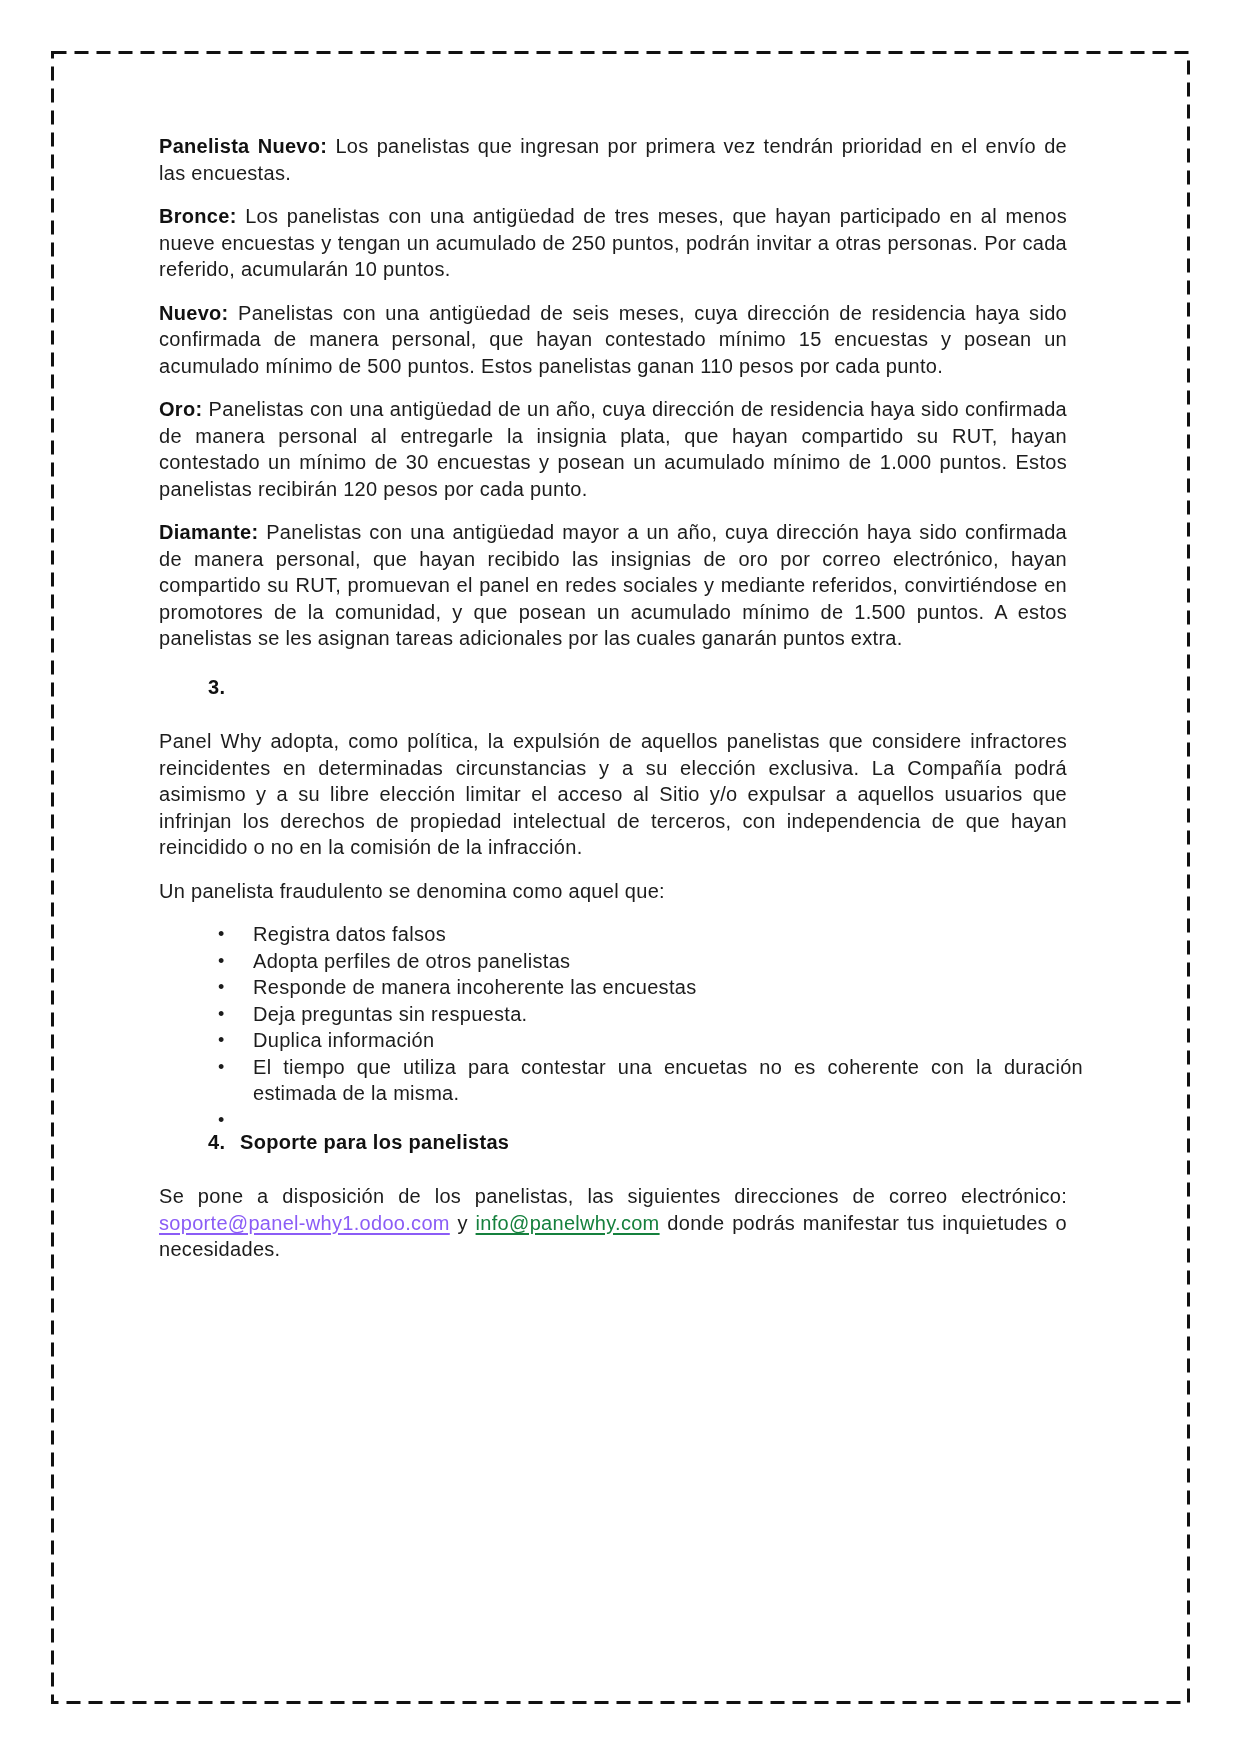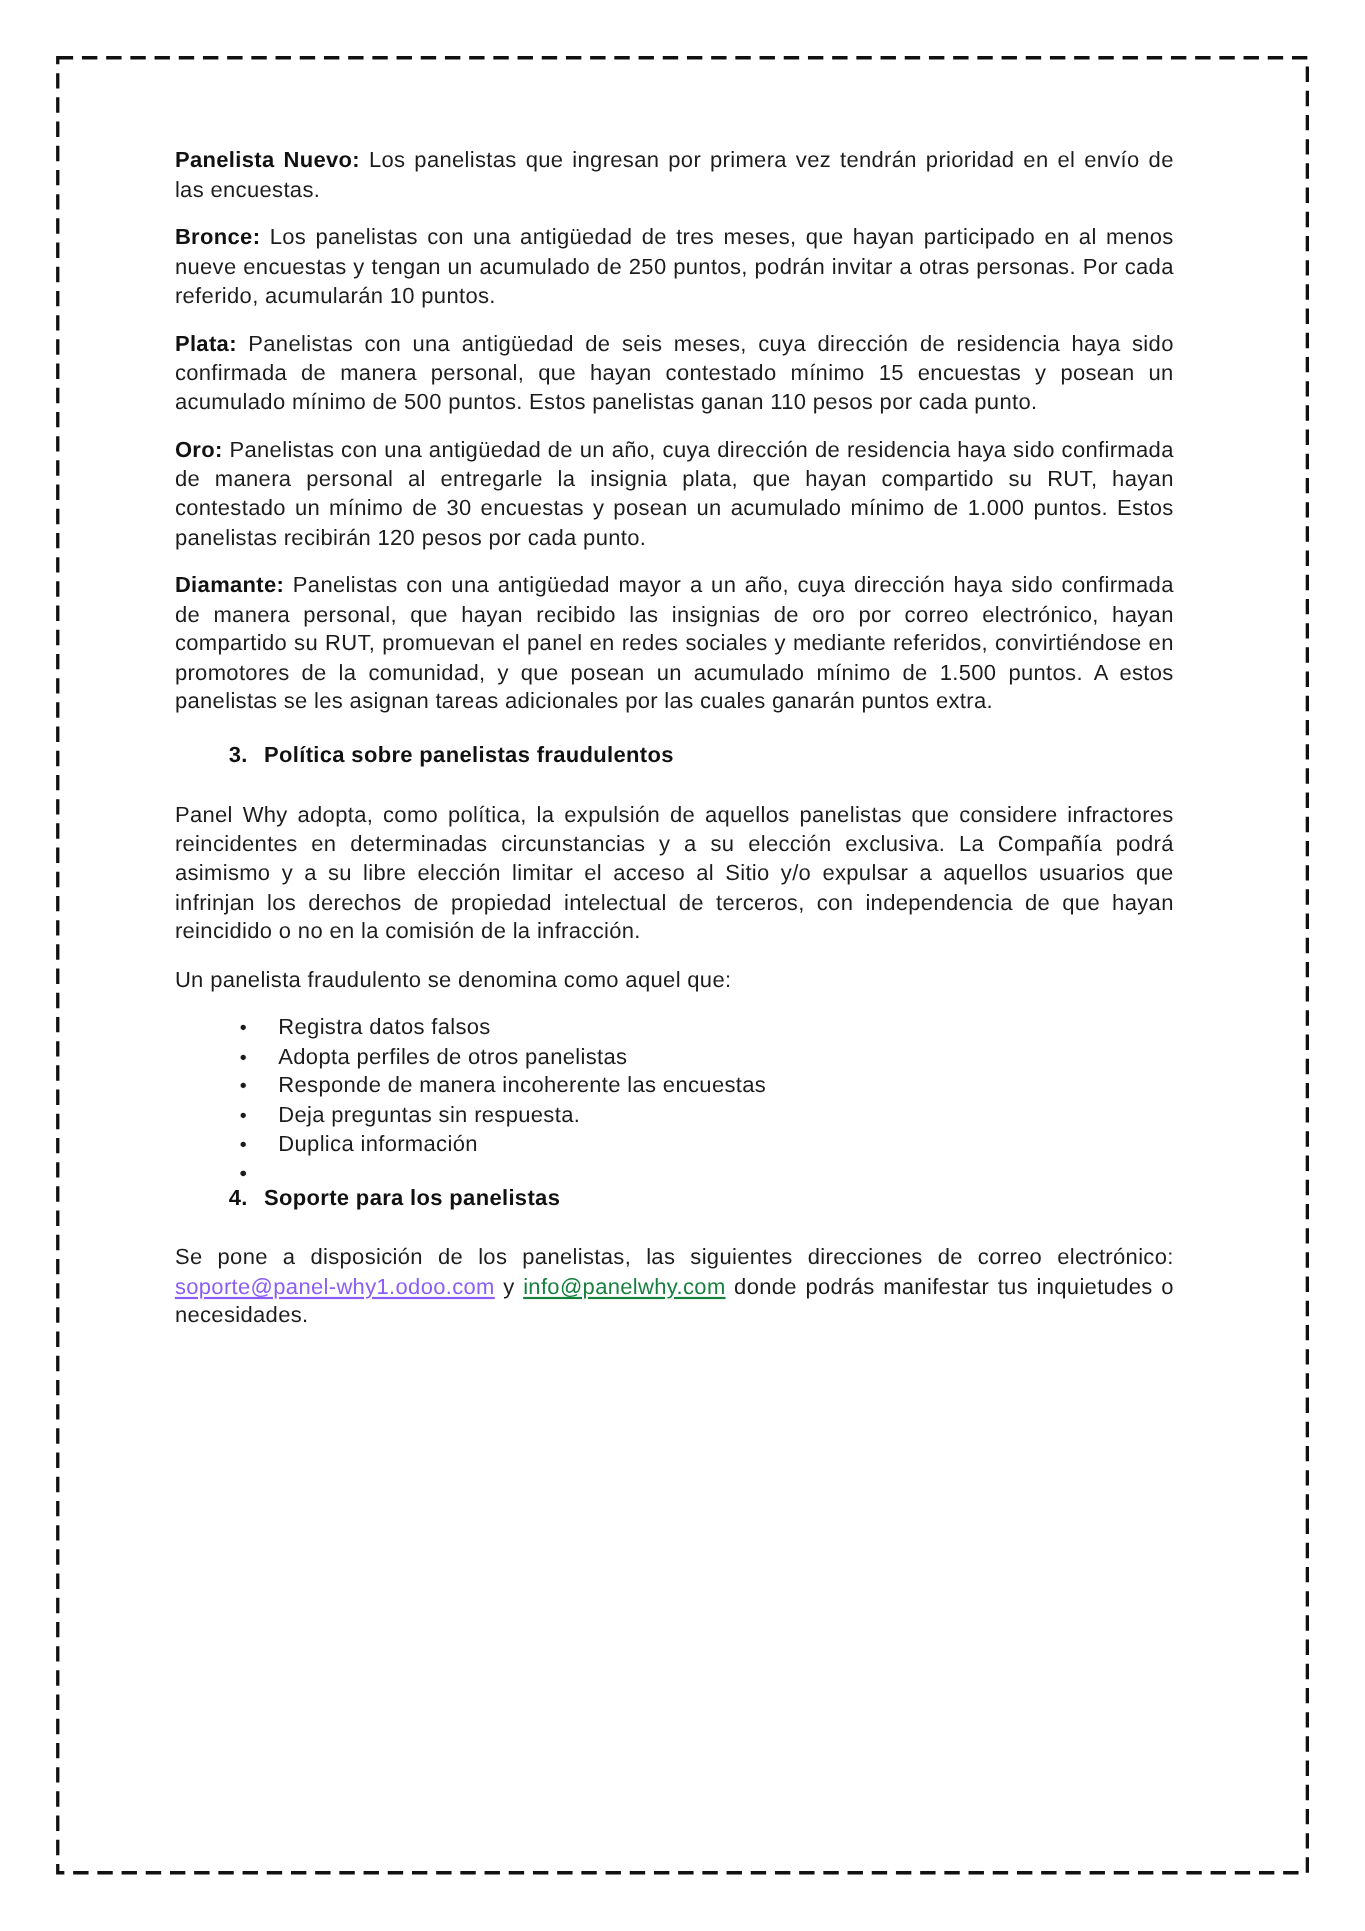--- a/index.html
+++ b/index.html
@@ -85,42 +85,41 @@
 <svg class="page-border-svg" width="1241" height="1755" viewBox="0 0 1241 1755" xmlns="http://www.w3.org/2000/svg">
   <rect x="52.5" y="52.5" width="1136" height="1650" fill="none" stroke="#111111" stroke-width="3" stroke-dasharray="14 8"></rect>
 </svg>
 
 <div class="content">
 
   <p class="para"><span class="tier-label">Panelista Nuevo:</span> <span>Los panelistas que ingresan por primera vez tendrán prioridad en el envío de las encuestas.</span></p>
 
   <p class="para"><span class="tier-label">Bronce:</span> <span>Los panelistas con una antigüedad de tres meses, que hayan participado en al menos nueve encuestas y tengan un acumulado de 250 puntos, podrán invitar a otras personas. Por cada referido, acumularán 10 puntos.</span></p>
 
-  <p class="para"><span class="tier-label">Plata:</span> <span>Panelistas con una antigüedad de seis meses, cuya dirección de residencia haya sido confirmada de manera personal, que hayan contestado mínimo 15 encuestas y posean un acumulado mínimo de 500 puntos. Estos panelistas ganan 110 pesos por cada punto.</span></p>
+  <p class="para"><span class="tier-label">Nuevo:</span> <span>Panelistas con una antigüedad de seis meses, cuya dirección de residencia haya sido confirmada de manera personal, que hayan contestado mínimo 15 encuestas y posean un acumulado mínimo de 500 puntos. Estos panelistas ganan 110 pesos por cada punto.</span></p>
 
   <p class="para"><span class="tier-label">Oro:</span> <span>Panelistas con una antigüedad de un año, cuya dirección de residencia haya sido confirmada de manera personal al entregarle la insignia plata, que hayan compartido su RUT, hayan contestado un mínimo de 30 encuestas y posean un acumulado mínimo de 1.000 puntos. Estos panelistas recibirán 120 pesos por cada punto.</span></p>
 
   <p class="para"><span class="tier-label">Diamante:</span> <span>Panelistas con una antigüedad mayor a un año, cuya dirección haya sido confirmada de manera personal, que hayan recibido las insignias de oro por correo electrónico, hayan compartido su RUT, promuevan el panel en redes sociales y mediante referidos, convirtiéndose en promotores de la comunidad, y que posean un acumulado mínimo de 1.500 puntos. A estos panelistas se les asignan tareas adicionales por las cuales ganarán puntos extra.</span></p>
 
   <p class="heading">
       <span class="num">3.</span>
-      <span>Política sobre panelistas fraudulentos</span>
     </p>
 
   <p class="para">Panel Why adopta, como política, la expulsión de aquellos panelistas que considere infractores reincidentes en determinadas circunstancias y a su elección exclusiva. La Compañía podrá asimismo y a su libre elección limitar el acceso al Sitio y/o expulsar a aquellos usuarios que infrinjan los derechos de propiedad intelectual de terceros, con independencia de que hayan reincidido o no en la comisión de la infracción.</p>
 
   <p class="para">Un panelista fraudulento se denomina como aquel que:</p>
 
   <ul class="fraud-list">
     <li><span class="bullet">•</span><span>Registra datos falsos</span></li>
     <li><span class="bullet">•</span><span>Adopta perfiles de otros panelistas</span></li>
     <li><span class="bullet">•</span><span>Responde de manera incoherente las encuestas</span></li>
     <li><span class="bullet">•</span><span>Deja preguntas sin respuesta.</span></li>
     <li><span class="bullet">•</span><span>Duplica información</span></li>
-    <li><span class="bullet">•</span></li>
+    <li><span class="bullet">•</span><span>El tiempo que utiliza para contestar una encuetas no es coherente con la duración estimada de la misma.</span></li>
     <li><span class="bullet">•</span></li>
   </ul>
 
   <p class="heading">
       <span class="num">4.</span>
       <span>Soporte para los panelistas</span>
     </p>
 
   <p class="para"><span>Se pone a disposición de los panelistas, las siguientes direcciones de correo electrónico:</span> <a href="#" class="email-link-primary">soporte@panel-why1.odoo.com</a> <span>y</span> <a href="#" class="email-link-secondary">info@panelwhy.com</a> <span>donde podrás manifestar tus inquietudes o necesidades.</span></p>
 

